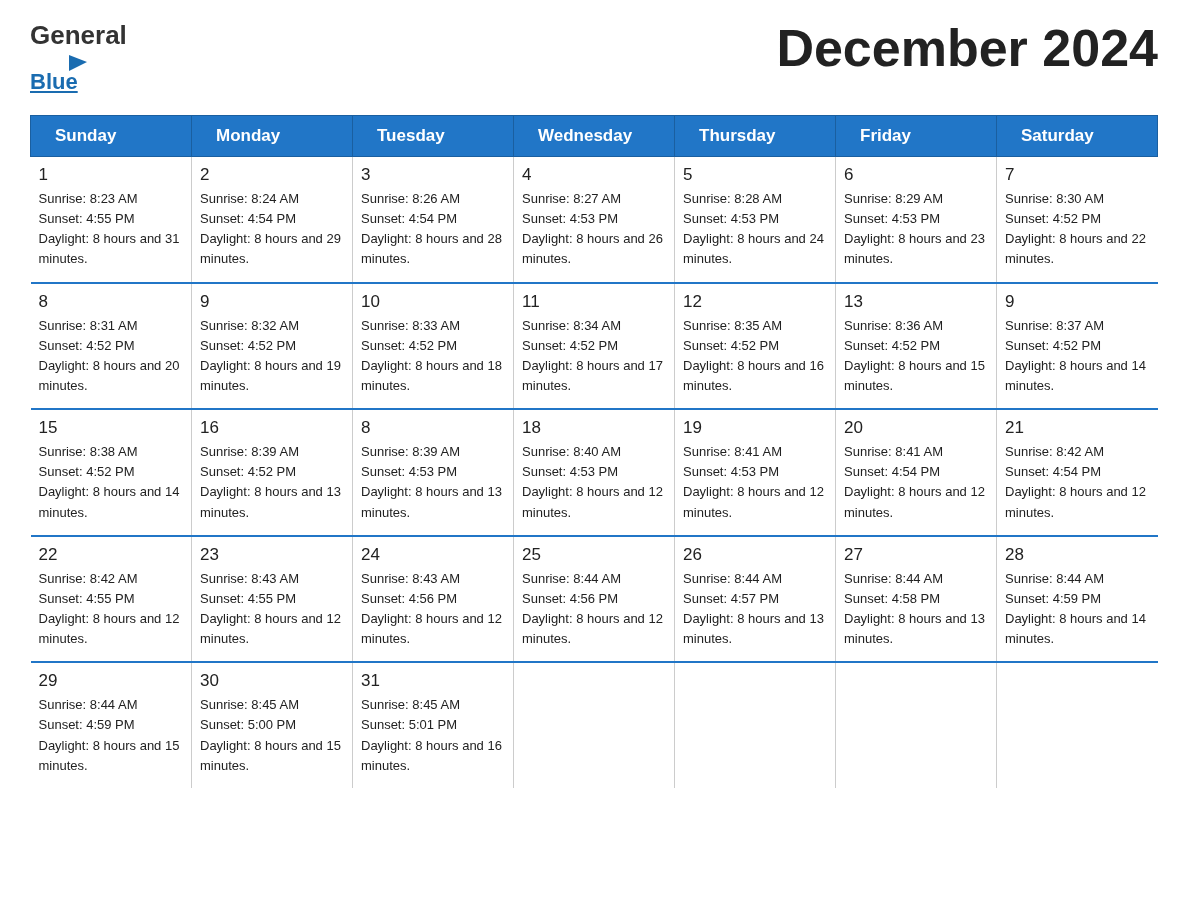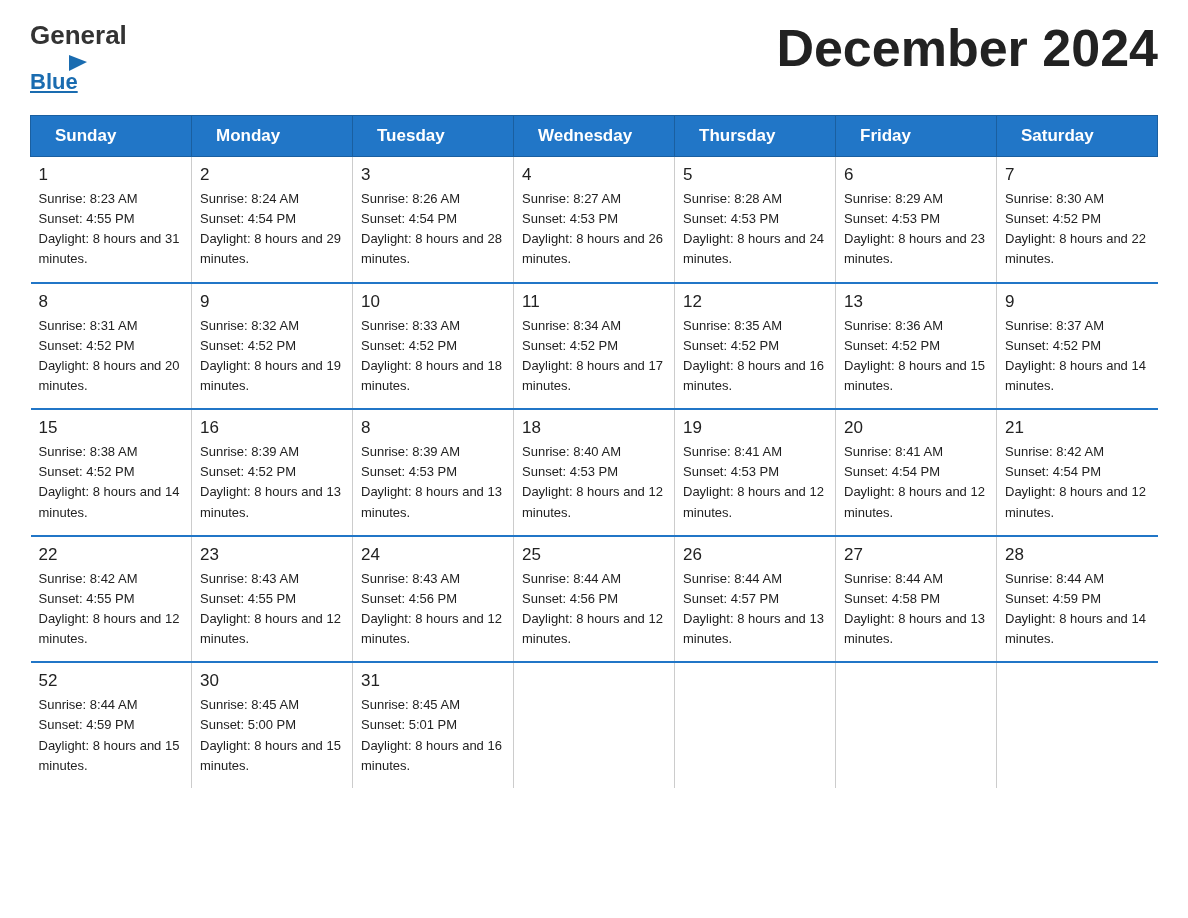--- a/index.html
+++ b/index.html
@@ -192,21 +192,21 @@
         <td><span class="day-num">25</span>
 <span class="day-info">Sunrise: 8:44 AM<br>Sunset: 4:56 PM<br>Daylight: 8 hours and 12 minutes.</span></td>
         <td><span class="day-num">26</span>
 <span class="day-info">Sunrise: 8:44 AM<br>Sunset: 4:57 PM<br>Daylight: 8 hours and 13 minutes.</span></td>
         <td><span class="day-num">27</span>
 <span class="day-info">Sunrise: 8:44 AM<br>Sunset: 4:58 PM<br>Daylight: 8 hours and 13 minutes.</span></td>
         <td><span class="day-num">28</span>
 <span class="day-info">Sunrise: 8:44 AM<br>Sunset: 4:59 PM<br>Daylight: 8 hours and 14 minutes.</span></td>
       </tr>
       <tr>
-        <td><span class="day-num">52</span>
+        <td><span class="day-num">29</span>
 <span class="day-info">Sunrise: 8:44 AM<br>Sunset: 4:59 PM<br>Daylight: 8 hours and 15 minutes.</span></td>
         <td><span class="day-num">30</span>
 <span class="day-info">Sunrise: 8:45 AM<br>Sunset: 5:00 PM<br>Daylight: 8 hours and 15 minutes.</span></td>
         <td><span class="day-num">31</span>
 <span class="day-info">Sunrise: 8:45 AM<br>Sunset: 5:01 PM<br>Daylight: 8 hours and 16 minutes.</span></td>
         <td></td>
         <td></td>
         <td></td>
         <td></td>
       </tr>

